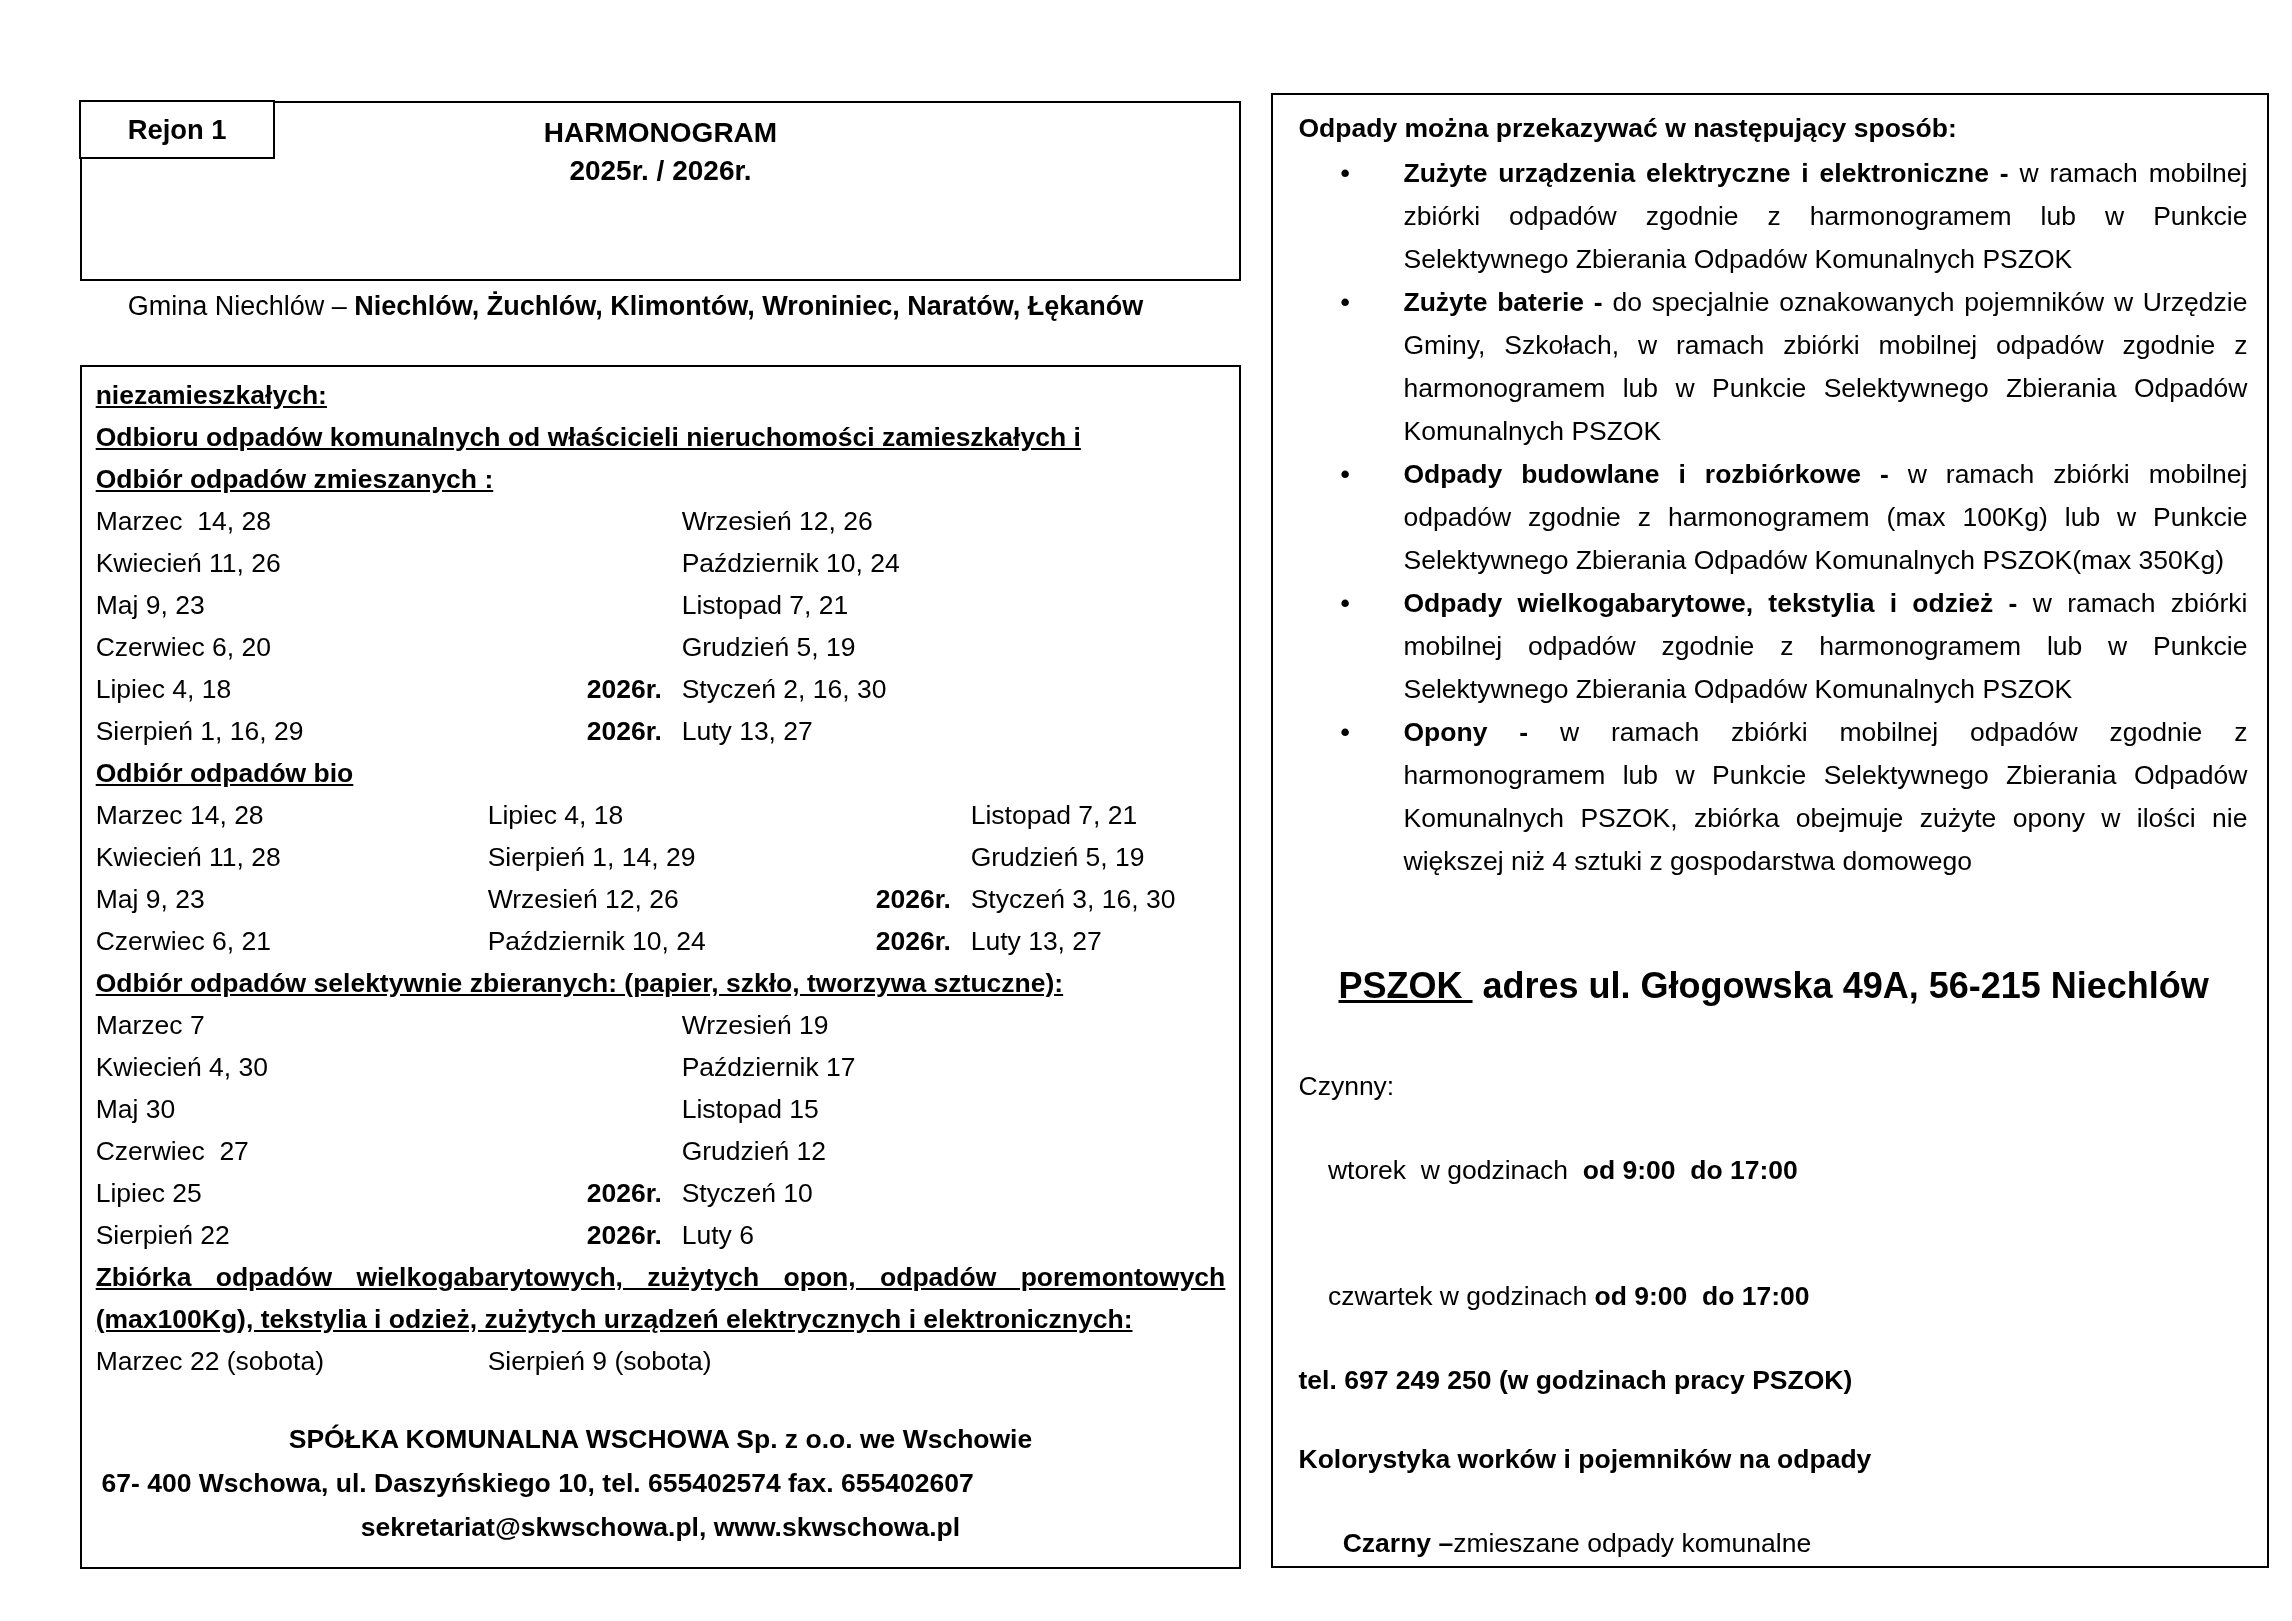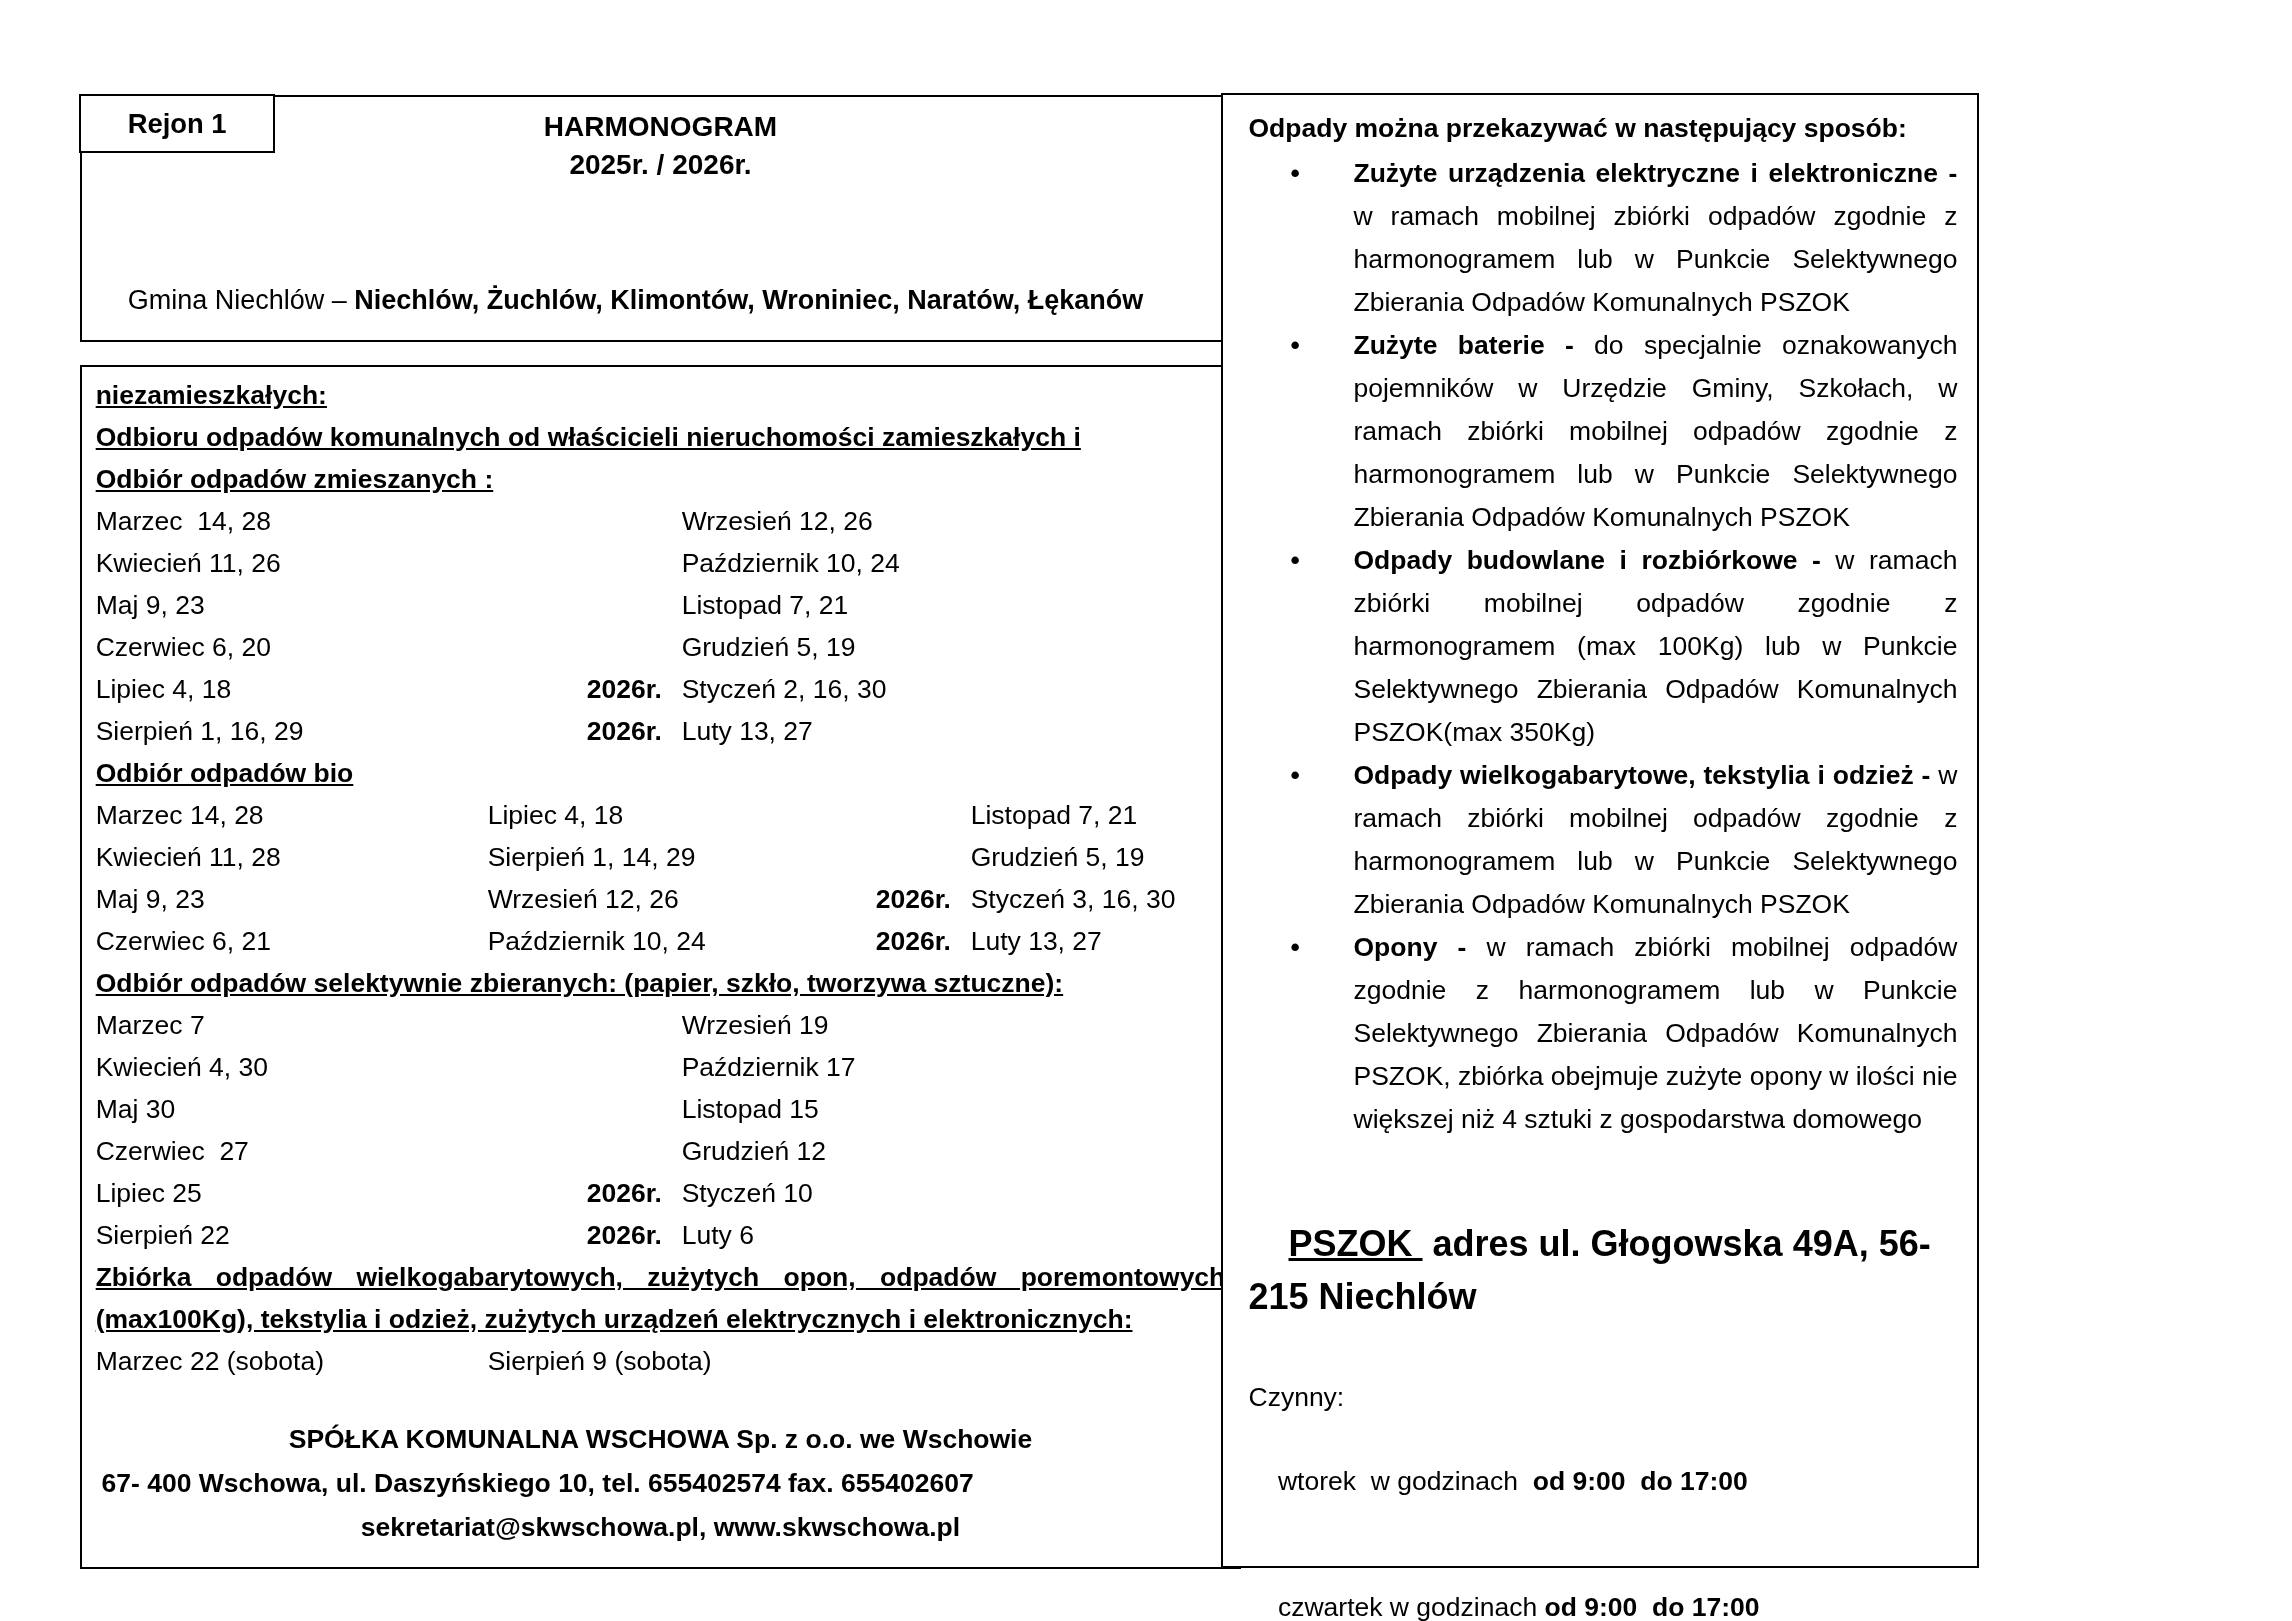--- a/index.html
+++ b/index.html
@@ -3,21 +3,21 @@
 <meta charset="utf-8">
 <style>
   html,body{margin:0;padding:0;}
   body{
     width:2293px;height:1621px;background:#ffffff;position:relative;
     font-family:"Liberation Sans", sans-serif;color:#000;
     -webkit-font-smoothing:antialiased;
   }
   .box{border:2.9px solid #000;box-sizing:border-box;position:absolute;background:#fff;}
   
-  #header-box{left:80px;top:95px;width:1161px;height:247px;}
+  #header-box{left:80px;top:101px;width:1161px;height:180px;}
   #rejon-box{
     position:absolute;left:-2.9px;top:-2.9px;width:196px;height:59px;
     border:2.9px solid #000;box-sizing:border-box;background:#fff;
     display:flex;align-items:center;justify-content:center;
     font-weight:bold;font-size:27.4px;
   }
   .title-line{ text-align:center;font-weight:bold;font-size:28px;line-height:38px;}
   #title-wrap{padding-top:10.8px;}
   .gmina{position:absolute;left:15.7px;top:157px;font-size:27px;white-space:pre-wrap;}
   .gmina .bold{font-weight:bold;}
@@ -28,21 +28,21 @@
   .row{display:grid;line-height:42px;}
   .row.two{grid-template-columns:491px 95px 1fr;}
   .row.three{grid-template-columns:392px 388px 95px 1fr;}
   .row.dates{grid-template-columns:392px 1fr;}
   .cell{white-space:pre-wrap;}
   .pfx{font-weight:bold;white-space:pre-wrap;}
   #footer-wrap{margin-top:35px;font-weight:bold;line-height:44px;}
   .footer-center{text-align:center;}
   .footer-left{text-align:left;padding-left:5.9px;}
   
-  #info-box{left:1221px;top:93px;width:758px;height:1475px;padding:11.8px 19.6px 0 25.5px;font-size:26.5px;}
+  #info-box{left:1271px;top:93px;width:998px;height:1475px;padding:11.8px 19.6px 0 25.5px;font-size:26.5px;}
   .info-heading{font-weight:bold;line-height:43px;}
   .bullets{margin-top:2px;}
   .bullet{position:relative;margin-left:105px;text-align:justify;line-height:43px;}
   .bullet::before{content:"\2022";position:absolute;left:-63px;top:0;font-size:26.5px;font-weight:bold;}
   .bullet .lead{font-weight:bold;}
   #pszok-heading{margin-top:23.5px;font-size:36px;font-weight:bold;line-height:53px;white-space:pre-wrap;}
   #pszok-heading .u{text-decoration:underline;}
   .pline{line-height:42px;white-space:pre-wrap;}
   .pline .bold{font-weight:bold;}
   .bold{font-weight:bold;}

